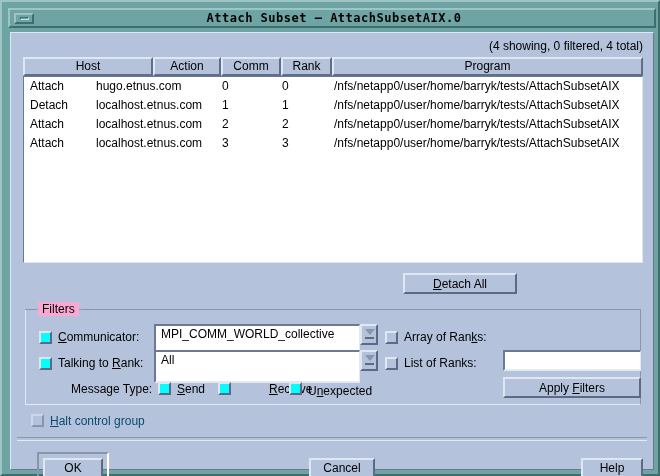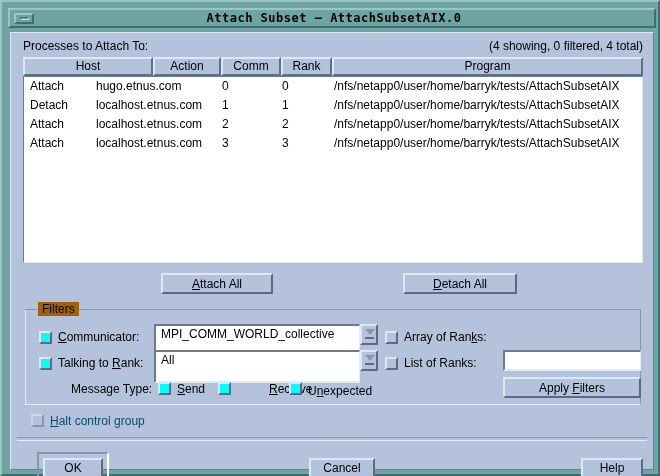--- a/index.html
+++ b/index.html
@@ -212,21 +212,21 @@
     position: absolute; left: 14px; top: 276px;
     width: 10px; height: 1px; background: #8795ad;
   }
   .group-top-r {
     position: absolute; left: 72px; top: 276px;
     width: 558px; height: 1px; background: #8795ad;
   }
   .group-title {
     position: absolute;
     left: 27px; top: 269px;
-    background: #a16207;
+    background: #f9a8d4;
     padding: 0 4px;
     font-size: 12px;
     line-height: 14px;
   }
 
   
   .chk {
     position: absolute;
     width: 13px; height: 13px;
     box-sizing: border-box;
@@ -363,21 +363,20 @@
     <div class="wm-titlebar">
       <div class="wm-minimize">
           <i></i>
         </div>
       <div class="wm-title-text">Attach Subset – AttachSubsetAIX.0</div>
     </div>
 
     <div class="dialog">
 
       <div class="label-row">
-        <div class="label-left">Processes to Attach To:</div>
         <div class="label-right">(4 showing, 0 filtered, 4 total)</div>
       </div>
 
       <div class="table-wrap">
         <div class="thead">
           <div class="th" style="width:130px">Host</div>
           <div class="th" style="width:68px">Action</div>
           <div class="th" style="width:60px">Comm</div>
           <div class="th" style="width:51px">Rank</div>
           <div class="th" style="width:311px">Program</div>
@@ -407,23 +406,20 @@
           <div class="trow">
             <div class="cell c-action bold">Attach</div>
             <div class="cell c-host">localhost.etnus.com</div>
             <div class="cell c-comm">3</div>
             <div class="cell c-rank">3</div>
             <div class="cell c-program">/nfs/netapp0/user/home/barryk/tests/AttachSubsetAIX</div>
           </div>
         </div>
       </div>
 
-      <div class="btn btn-attach-all">
-          <span><u class="mn">A</u><span>ttach All</span></span>
-      </div>
       <div class="btn btn-detach-all">
           <span><u class="mn">D</u><span>etach All</span></span>
       </div>
 
       <div class="group"></div>
       <div class="group-outline"></div>
       <div class="group-top-l"></div>
       <div class="group-top-r"></div>
       <div class="group-title">Filters</div>
 

